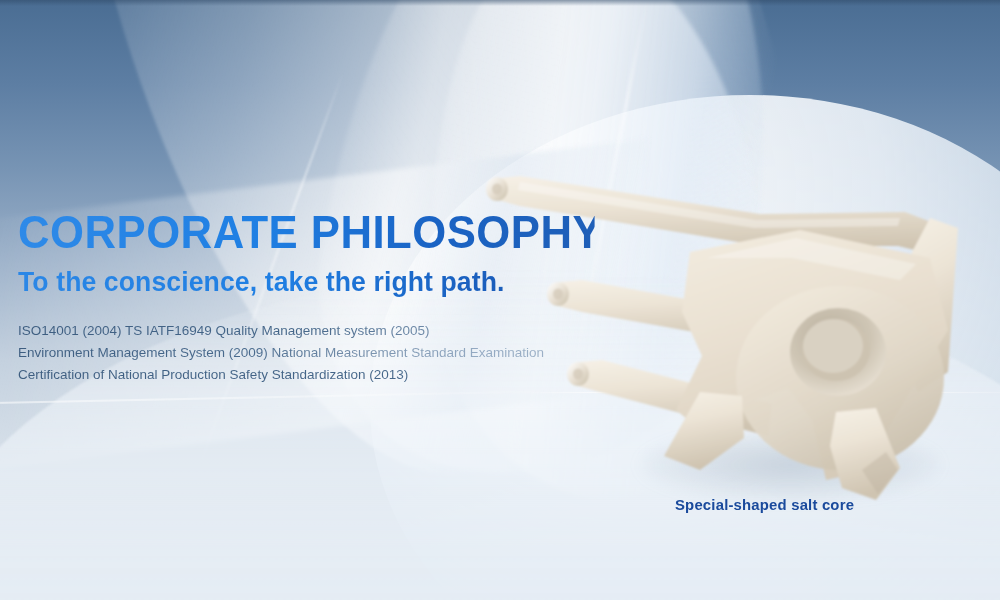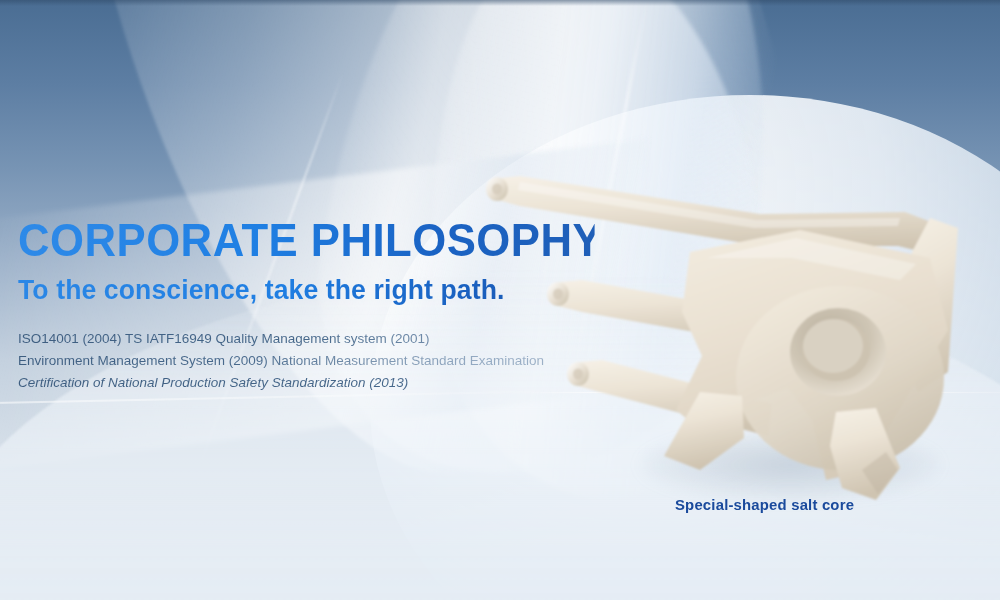--- a/index.html
+++ b/index.html
@@ -162,21 +162,21 @@
   .product { position:absolute; left:0; top:0; width:1000px; height:600px; }
   .prod-shadow {
     position:absolute; left:640px; top:430px;
     width:300px; height:70px; border-radius:50%;
     background:radial-gradient(ellipse at 50% 50%,
       rgba(120,140,160,0.30) 0%, rgba(140,158,176,0.12) 55%, rgba(0,0,0,0) 80%);
     filter:blur(7px);
   }
 
   
-  .text-block { position:absolute; left:18px; top:216px; width:620px; }
+  .text-block { position:absolute; left:18px; top:208px; width:620px; }
 
   .headline {
     font-family:"Liberation Sans Narrow","Liberation Sans", sans-serif;
     font-weight:bold;
     font-size:47px;
     line-height:1.0;
     letter-spacing:0.5px;
     color:#1a7ae0;
     background:linear-gradient(to right,#2e8ae8 0%,#1f7fe3 42%,#1a63c4 72%,#1f5fb8 100%);
     -webkit-background-clip:text;
@@ -215,21 +215,21 @@
   .cert-line.l1 {
     background:linear-gradient(to right,#3d5d80 0%,#46678a 46%,#6f8aa8 66%,#8aa2bc 78%,#9db2c8 100%);
     -webkit-background-clip:text; background-clip:text; -webkit-text-fill-color:transparent;
   }
   .cert-line.l2 {
     background:linear-gradient(to right,#3d5d80 0%,#4a6b8e 38%,#7a93ae 56%,#93a9c2 74%,#a8bacd 100%);
     -webkit-background-clip:text; background-clip:text; -webkit-text-fill-color:transparent;
   }
   .cert-line.l3 {
     background:linear-gradient(to right,#3d5d80 0%,#46678a 60%,#7e97b2 84%,#a0b4c9 100%);
-    -webkit-background-clip:text; background-clip:text;font-style:italic; -webkit-text-fill-color:transparent;
+    -webkit-background-clip:text; background-clip:text; -webkit-text-fill-color:transparent;
   }
 
   
   .caption {
     position:absolute; left:675px; top:496px;
     font-family:"Liberation Sans Narrow","Liberation Sans", sans-serif;
     font-weight:bold;
     font-size:15.5px;
     letter-spacing:0.2px;
     color:#1a4a9c;
@@ -332,21 +332,21 @@
       </g>
     </svg>
   </div>
 
   <div class="text-block">
     <div class="headline">CORPORATE PHILOSOPHY</div>
 
     <div class="subhead">To the conscience, take the right path.</div>
 
     <div class="certs">
-      <div class="cert-line l1">ISO14001 (2004)  TS IATF16949 Quality Management system (2001)</div>
+      <div class="cert-line l1">ISO14001 (2004)  TS IATF16949 Quality Management system (2005)</div>
       <div class="cert-line l2">Environment Management System (2009)    National Measurement Standard Examination</div>
       <div class="cert-line l3">Certification of National Production Safety Standardization (2013)</div>
     </div>
   </div>
 
   <div class="caption">Special-shaped salt core</div>
 
 </div>
 
 </body></html>

